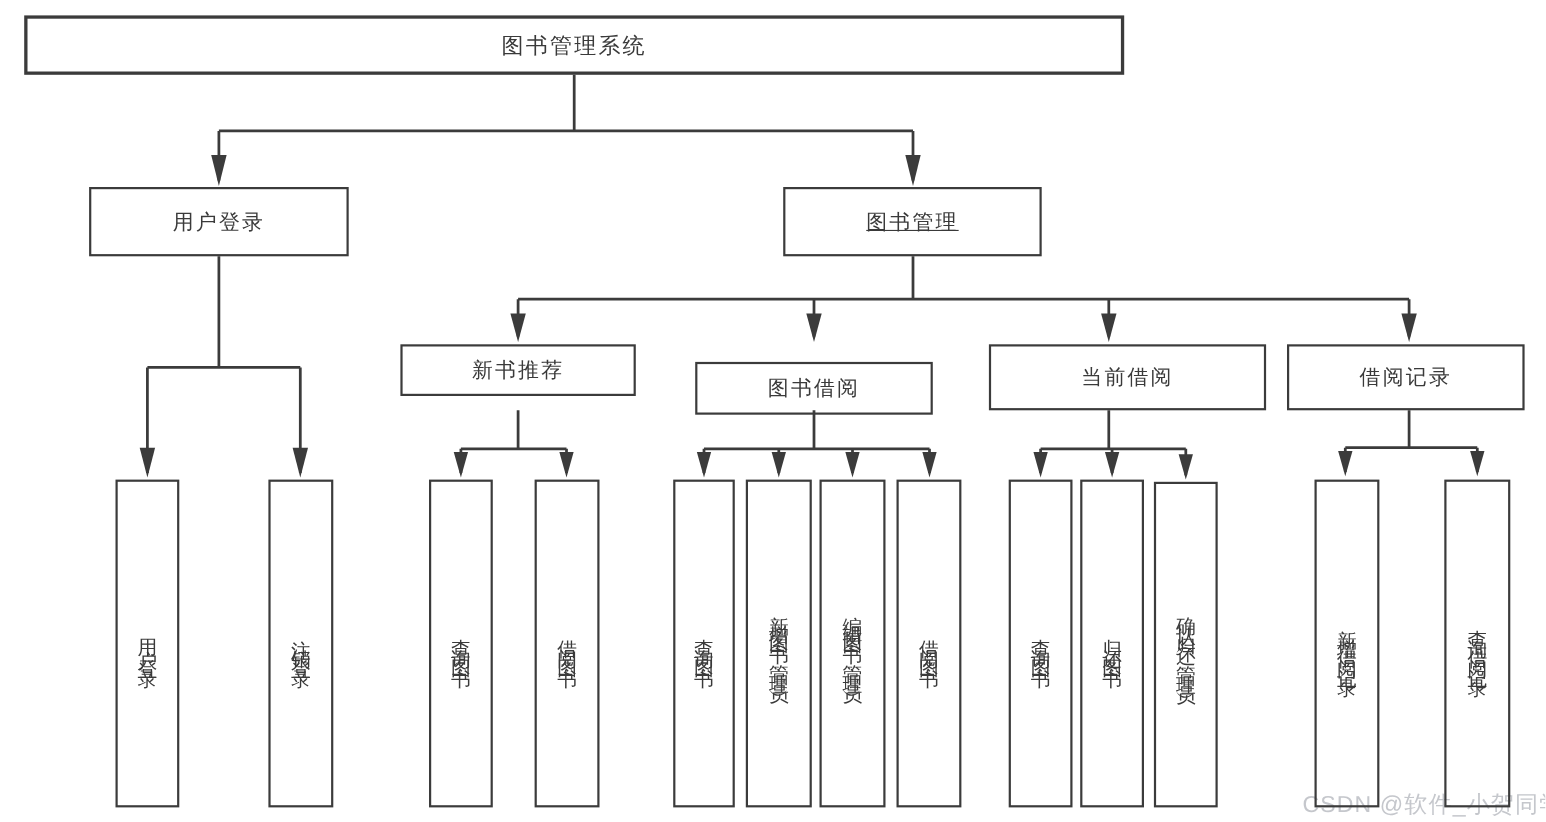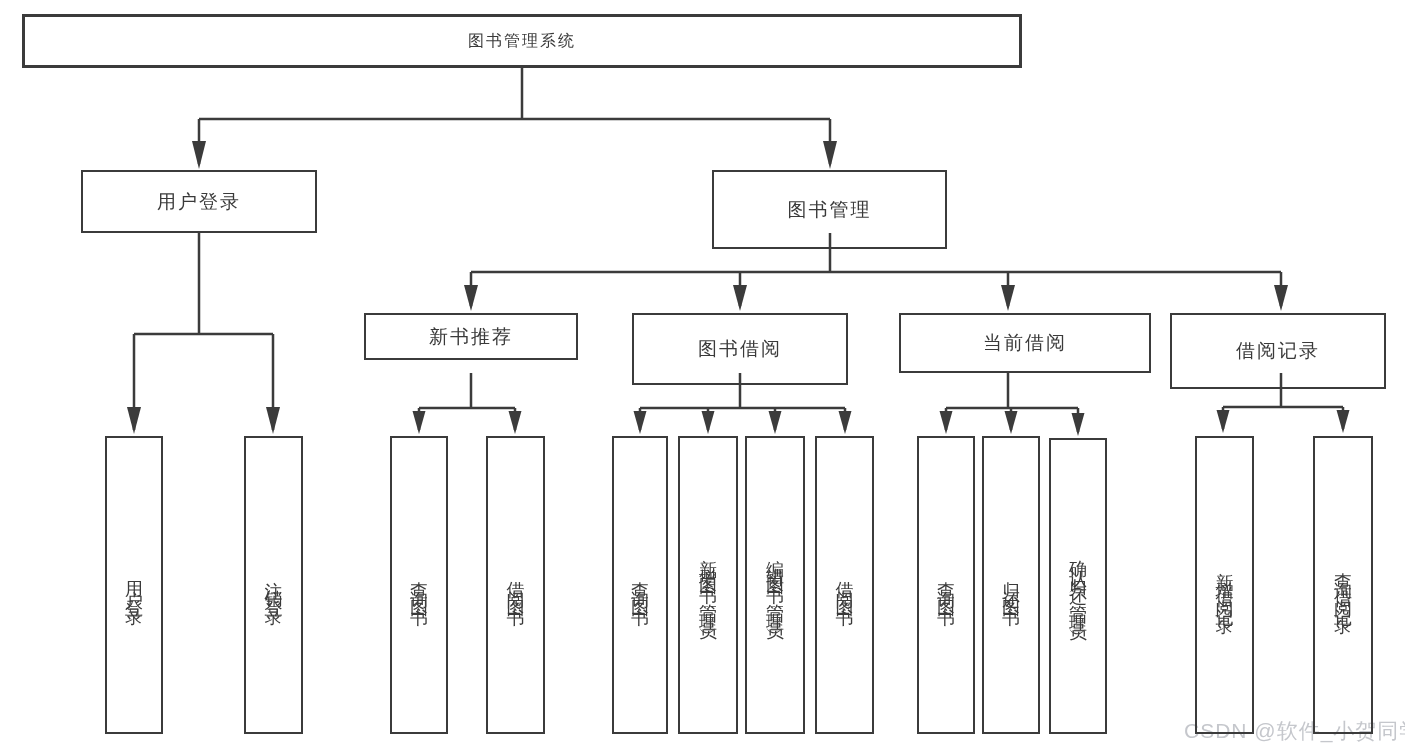--- a/index.html
+++ b/index.html
@@ -5,21 +5,21 @@
   html,body{margin:0;padding:0;background:#ffffff;}
   body{font-family:"Liberation Sans","DejaVu Sans",sans-serif;}
   #canvas{position:relative;width:1405px;height:747px;background:#ffffff;overflow:hidden;}
   #wires{position:absolute;left:0;top:0;z-index:2;}
   .node{
     position:absolute;box-sizing:border-box;background:transparent;
     border:2px solid #3b3b3b;color:#3a3a3a;
     display:flex;align-items:center;justify-content:center;
     font-size:19px;letter-spacing:2px;z-index:3;white-space:nowrap;
   }
-  .root{border-width:3px;font-size:16px;text-align:right;}
+  .root{border-width:3px;font-size:20px;text-align:right;}
   .v{
     writing-mode:vertical-rl;text-orientation:mixed;
     font-size:18px;letter-spacing:9px;line-height:1;
     padding:6px 0;
   }
   #watermark{
     position:absolute;left:1184px;top:717px;z-index:1;
     color:#c5c7cc;font-size:21px;letter-spacing:1px;white-space:nowrap;
   }
 </style>
@@ -66,26 +66,26 @@
       <polygon points="1004.5,411 1017.5,411 1011,434"></polygon>
       <polygon points="1071.5,413 1084.5,413 1078,436"></polygon>
       <polygon points="1216.5,410 1229.5,410 1223,433"></polygon>
       <polygon points="1336.5,410 1349.5,410 1343,433"></polygon>
     </g>
   </svg>
 
   <div class="node root" style="left:22px;top:14px;width:1000px;height:54px;">图书管理系统</div>
 
   <div class="node" style="left:81px;top:170px;width:236px;height:63px;">用户登录</div>
-  <div class="node" style="left:712px;top:170px;width:235px;height:79px;">图书管理</div>
+  <div class="node" style="left:712px;top:170px;width:235px;height:63px;text-decoration:underline;">图书管理</div>
 
   <div class="node" style="left:364px;top:313px;width:214px;height:47px;">新书推荐</div>
-  <div class="node" style="left:632px;top:313px;width:216px;height:72px;">图书借阅</div>
+  <div class="node" style="left:632px;top:329px;width:216px;height:48px;">图书借阅</div>
   <div class="node" style="left:899px;top:313px;width:252px;height:60px;">当前借阅</div>
-  <div class="node" style="left:1170px;top:313px;width:216px;height:76px;">借阅记录</div>
+  <div class="node" style="left:1170px;top:313px;width:216px;height:60px;">借阅记录</div>
 
   <div class="node v" style="left:105px;top:436px;width:58px;height:298px;">用户登录</div>
   <div class="node v" style="left:244px;top:436px;width:59px;height:298px;">注销登录</div>
 
   <div class="node v" style="left:390px;top:436px;width:58px;height:298px;">查询图书</div>
   <div class="node v" style="left:486px;top:436px;width:59px;height:298px;">借阅图书</div>
 
   <div class="node v" style="left:612px;top:436px;width:56px;height:298px;">查询图书</div>
   <div class="node v" style="left:678px;top:436px;width:60px;height:298px;">新增图书（管理员）</div>
   <div class="node v" style="left:745px;top:436px;width:60px;height:298px;">编辑图书（管理员）</div>

